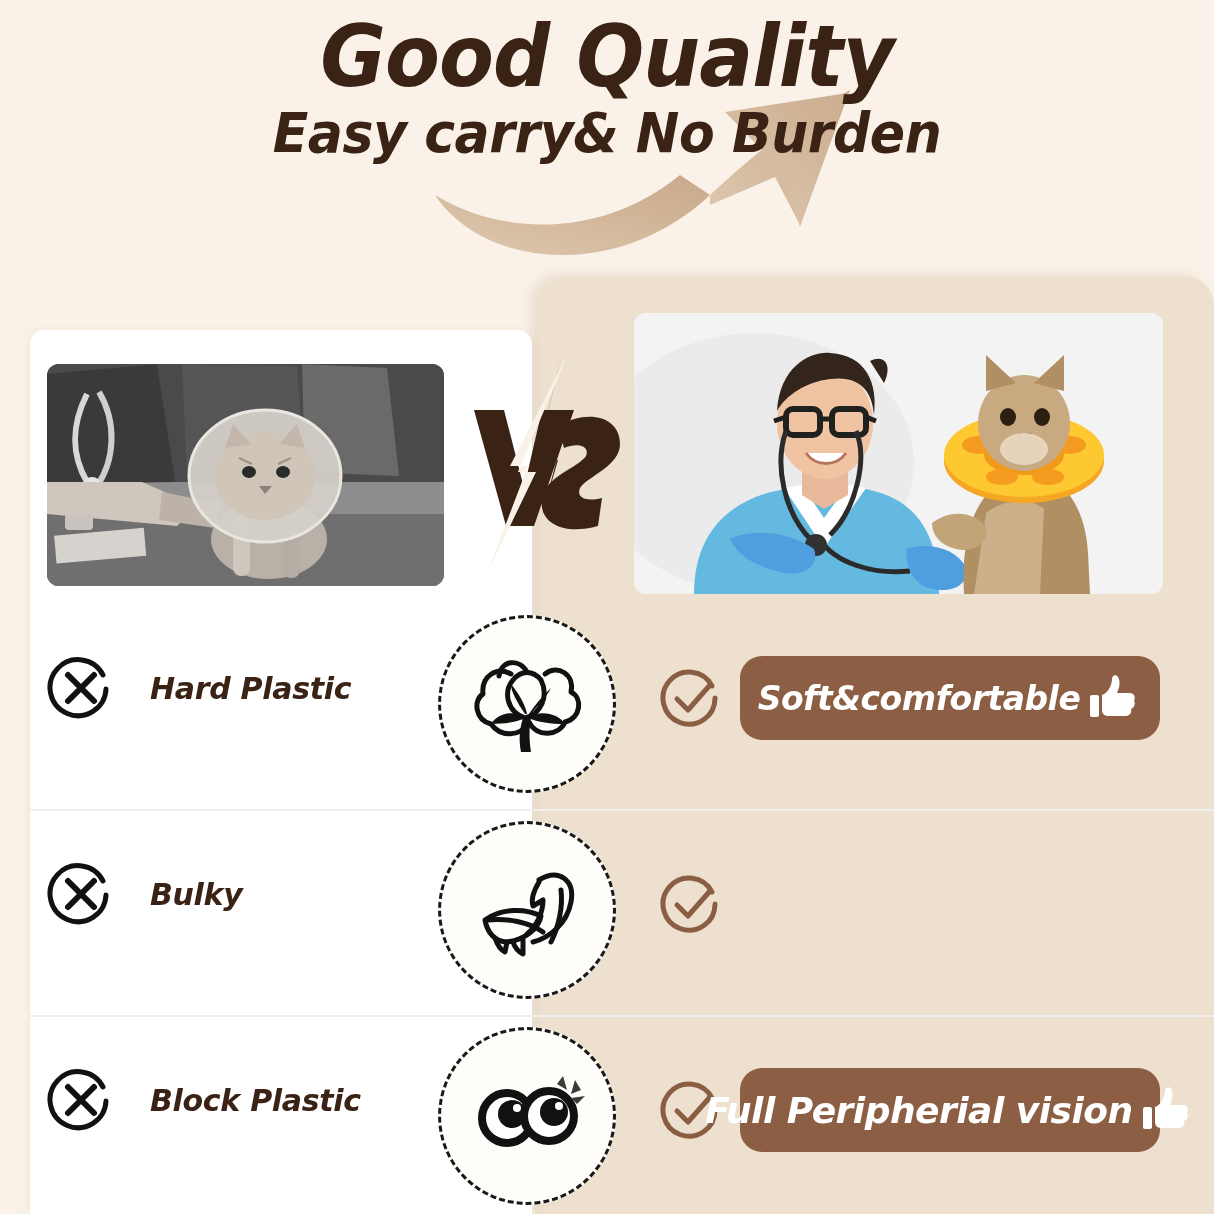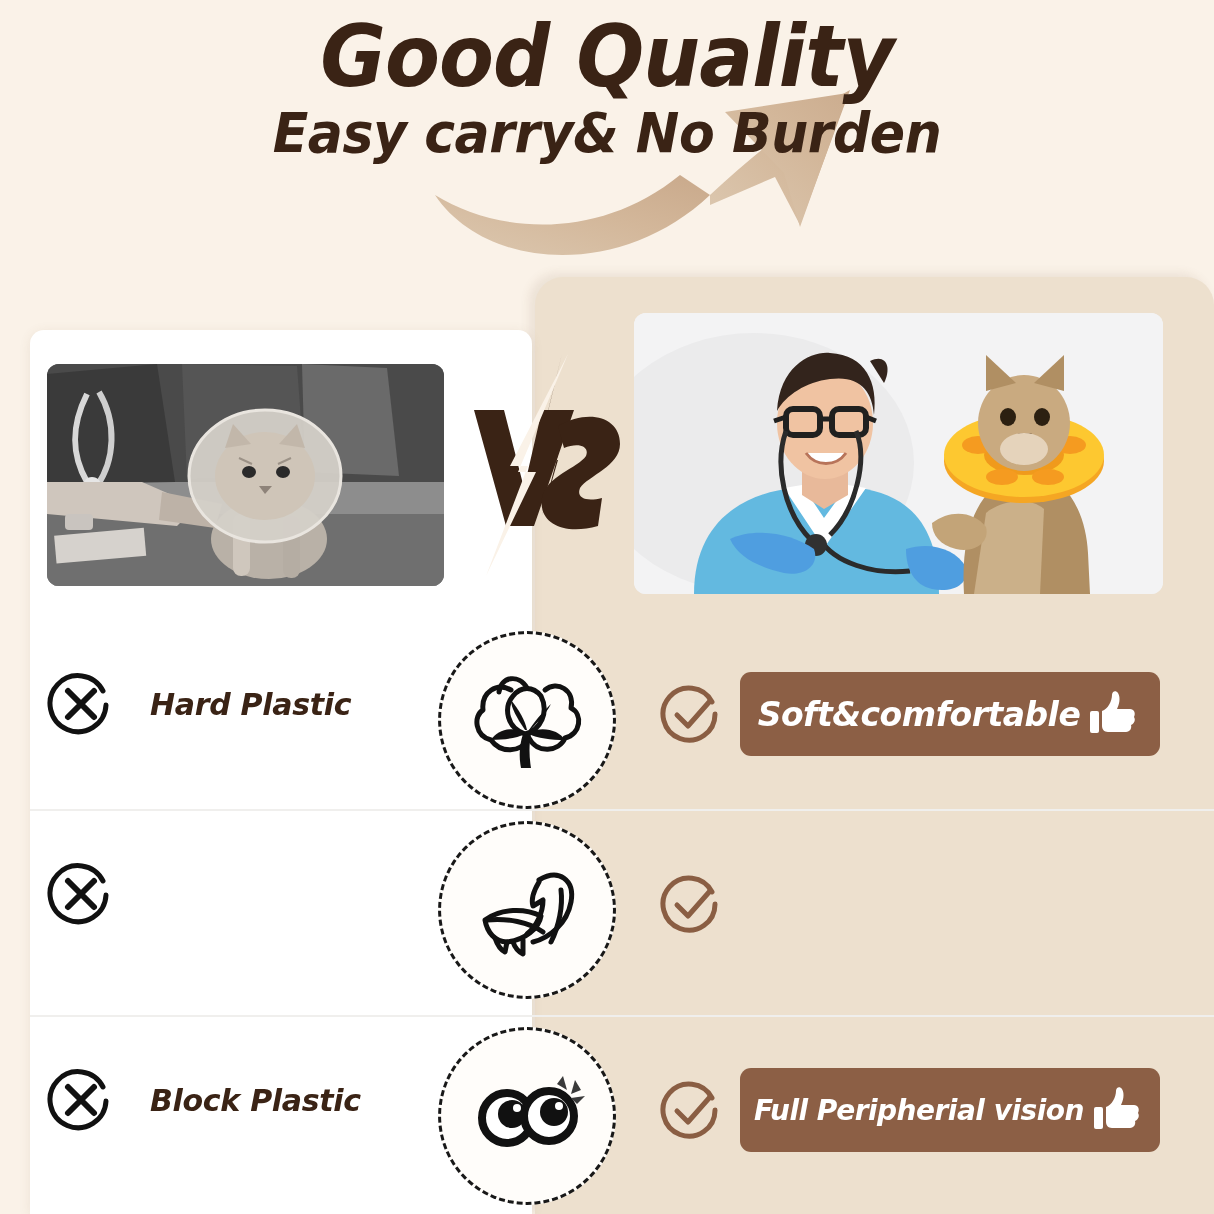--- a/index.html
+++ b/index.html
@@ -49,21 +49,21 @@
     border-radius:12px;overflow:hidden;background:#f2f2f3;
   }
   .ph-svg{display:block;width:100%;height:100%;}
 
   
   .vs{position:absolute;left:462px;top:348px;width:170px;height:232px;}
 
   
   .rows{position:absolute;left:0;top:603px;width:1214px;height:611px;}
   .row{position:absolute;left:0;width:1214px;height:206px;}
-  .row.r0{top:16px;}
+  .row.r0{top:0px;}
   .row.r1{top:206px;}
   .row.r2{top:412px;}
   .divider{
     position:absolute;left:30px;width:1184px;height:2px;background:#f0efed;
   }
   .divider.d1{top:206px;}
   .divider.d2{top:412px;}
 
   .x-icon{position:absolute;left:46px;top:50px;width:70px;height:70px;}
   .neg-label{
@@ -81,30 +81,30 @@
     box-sizing:border-box;
     display:flex;align-items:center;justify-content:center;
     overflow:hidden;
   }
   .badge-circle svg{width:120px;height:120px;}
 
   .check-icon{position:absolute;left:658px;top:62px;width:66px;height:66px;}
 
   .pill{
     position:absolute;left:740px;top:53px;width:420px;height:84px;
-    background:#8c5f45;border-radius:11px;
+    background:#8c5f45;border-radius:22px;
     display:flex;align-items:center;justify-content:center;
     box-sizing:border-box;padding:0 14px;gap:8px;
   }
   .pill-text{
     color:#ffffff;font-weight:bold;font-style:italic;
     font-family:"DejaVu Sans", sans-serif;
     font-size:33px;letter-spacing:-0.5px;white-space:nowrap;
   }
-  .pill.narrow .pill-text{font-size:28px;}
+  .pill.narrow .pill-text{font-size:36px;}
   .thumb{width:54px;height:54px;flex:none;}
 </style>
 </head>
 <body>
 
 <div class="stage">
 
   <div class="header">
 
     <svg class="arrow-svg" viewBox="0 0 560 230">
@@ -263,20 +263,21 @@
           <rect x="2" y="24" width="9" height="22" rx="2" fill="#fff"></rect>
         </svg>
       </div>
     </div>
 
     <div class="row r1">
       <svg class="x-icon" viewBox="0 0 70 70">
         <path d="M57 22 A28 28 0 1 0 60 36" stroke="#111" stroke-width="5" fill="none" stroke-linecap="round"></path>
         <path d="M22 22 L48 48 M48 22 L22 48" stroke="#111" stroke-width="6" stroke-linecap="round"></path>
       </svg>
+      <div class="neg-label">Bulky</div>
 
       <div class="badge-circle">
         <svg viewBox="0 0 120 120">
           <g fill="none" stroke="#111" stroke-width="5" stroke-linecap="round" stroke-linejoin="round">
             <path d="M72 30 C92 18 108 30 104 52 C100 74 82 88 66 92"></path>
             <path d="M72 32 C66 42 64 50 66 56 L76 50 C76 62 70 76 60 84"></path>
             <path d="M84 92 C92 76 96 56 94 40"></path>
             <path d="M18 70 C34 58 58 58 74 66 C72 78 58 90 40 92 C28 92 20 82 18 70 Z"></path>
             <path d="M28 88 C30 94 34 100 38 102 L40 92"></path>
             <path d="M46 92 C48 98 52 102 56 104 L56 90"></path>

